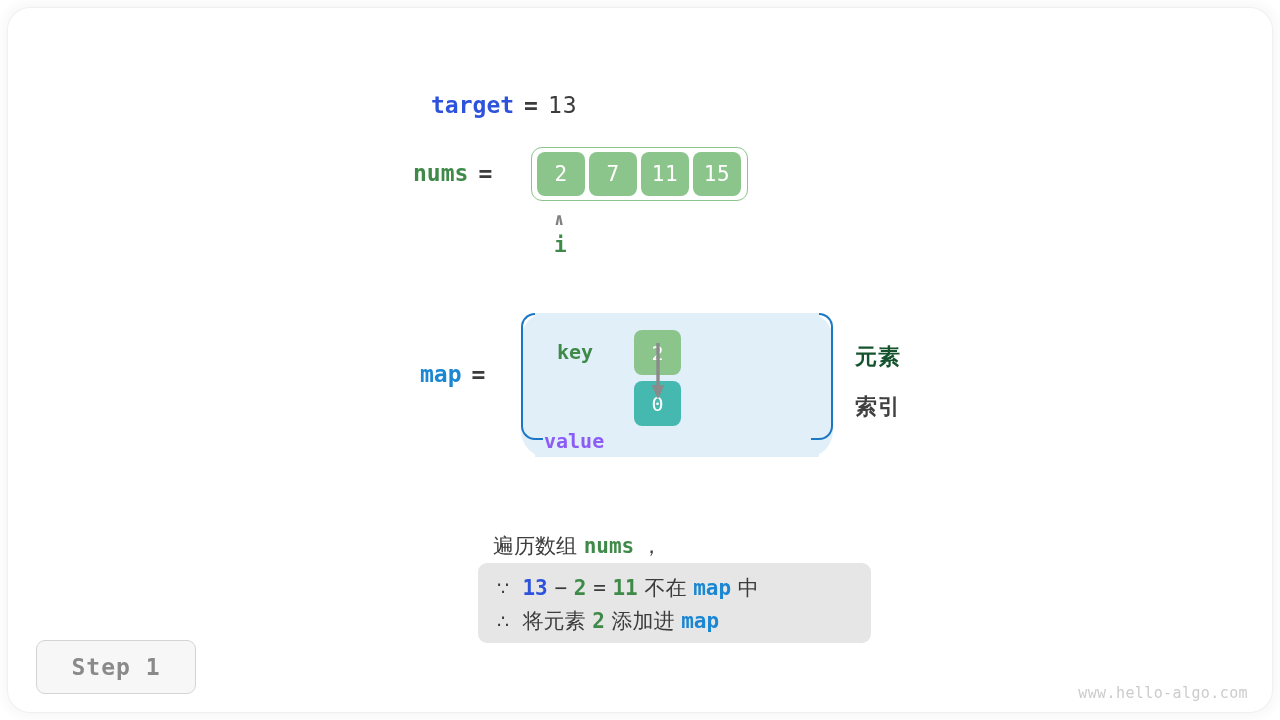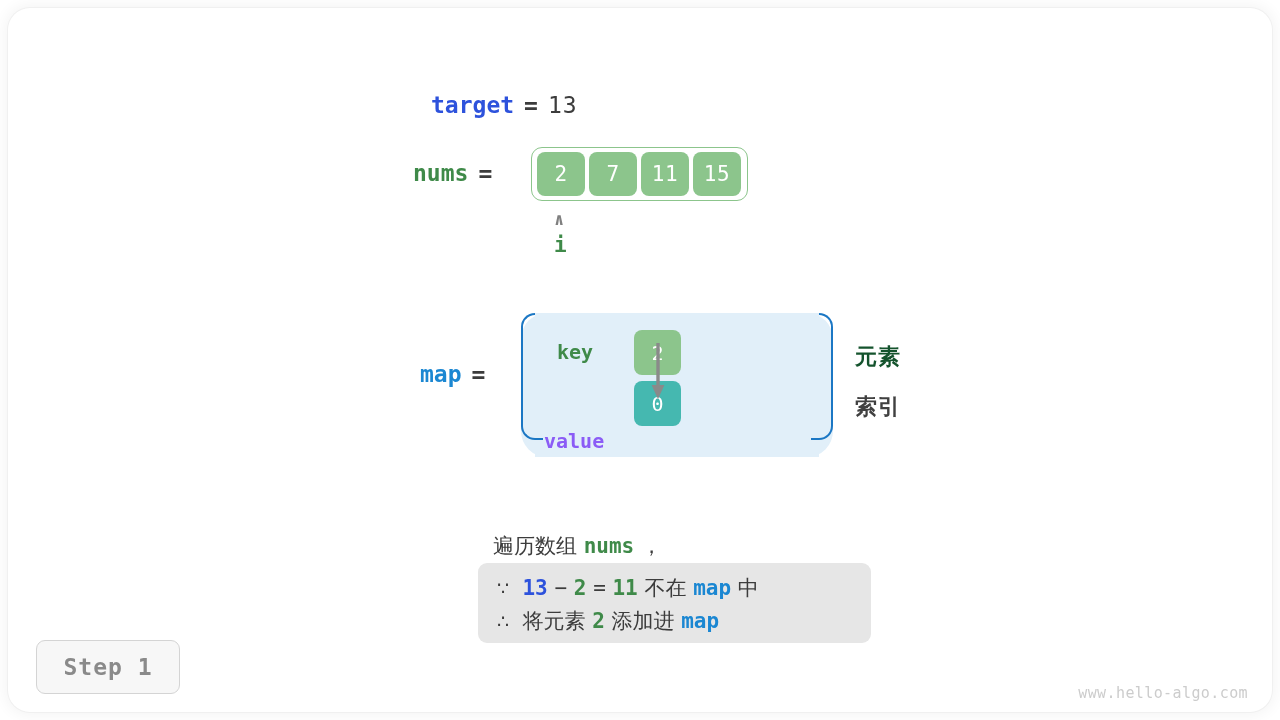--- a/index.html
+++ b/index.html
@@ -303,21 +303,21 @@
     font-family: "DejaVu Sans", sans-serif;
     font-size: 19px;
     color: #3c3c3c;
   }
 
   
   #step-badge {
     position: absolute;
     left: 36px;
     top: 640px;
-    width: 144px;
+    width: 160px;
     height: 54px;
     background: #f7f7f7;
     border: 1.4px solid #d4d4d4;
     border-radius: 9px;
     box-sizing: border-box;
     display: flex;
     align-items: center;
     justify-content: center;
     font-family: "DejaVu Sans Mono", "Liberation Mono", monospace;
     font-weight: bold;

